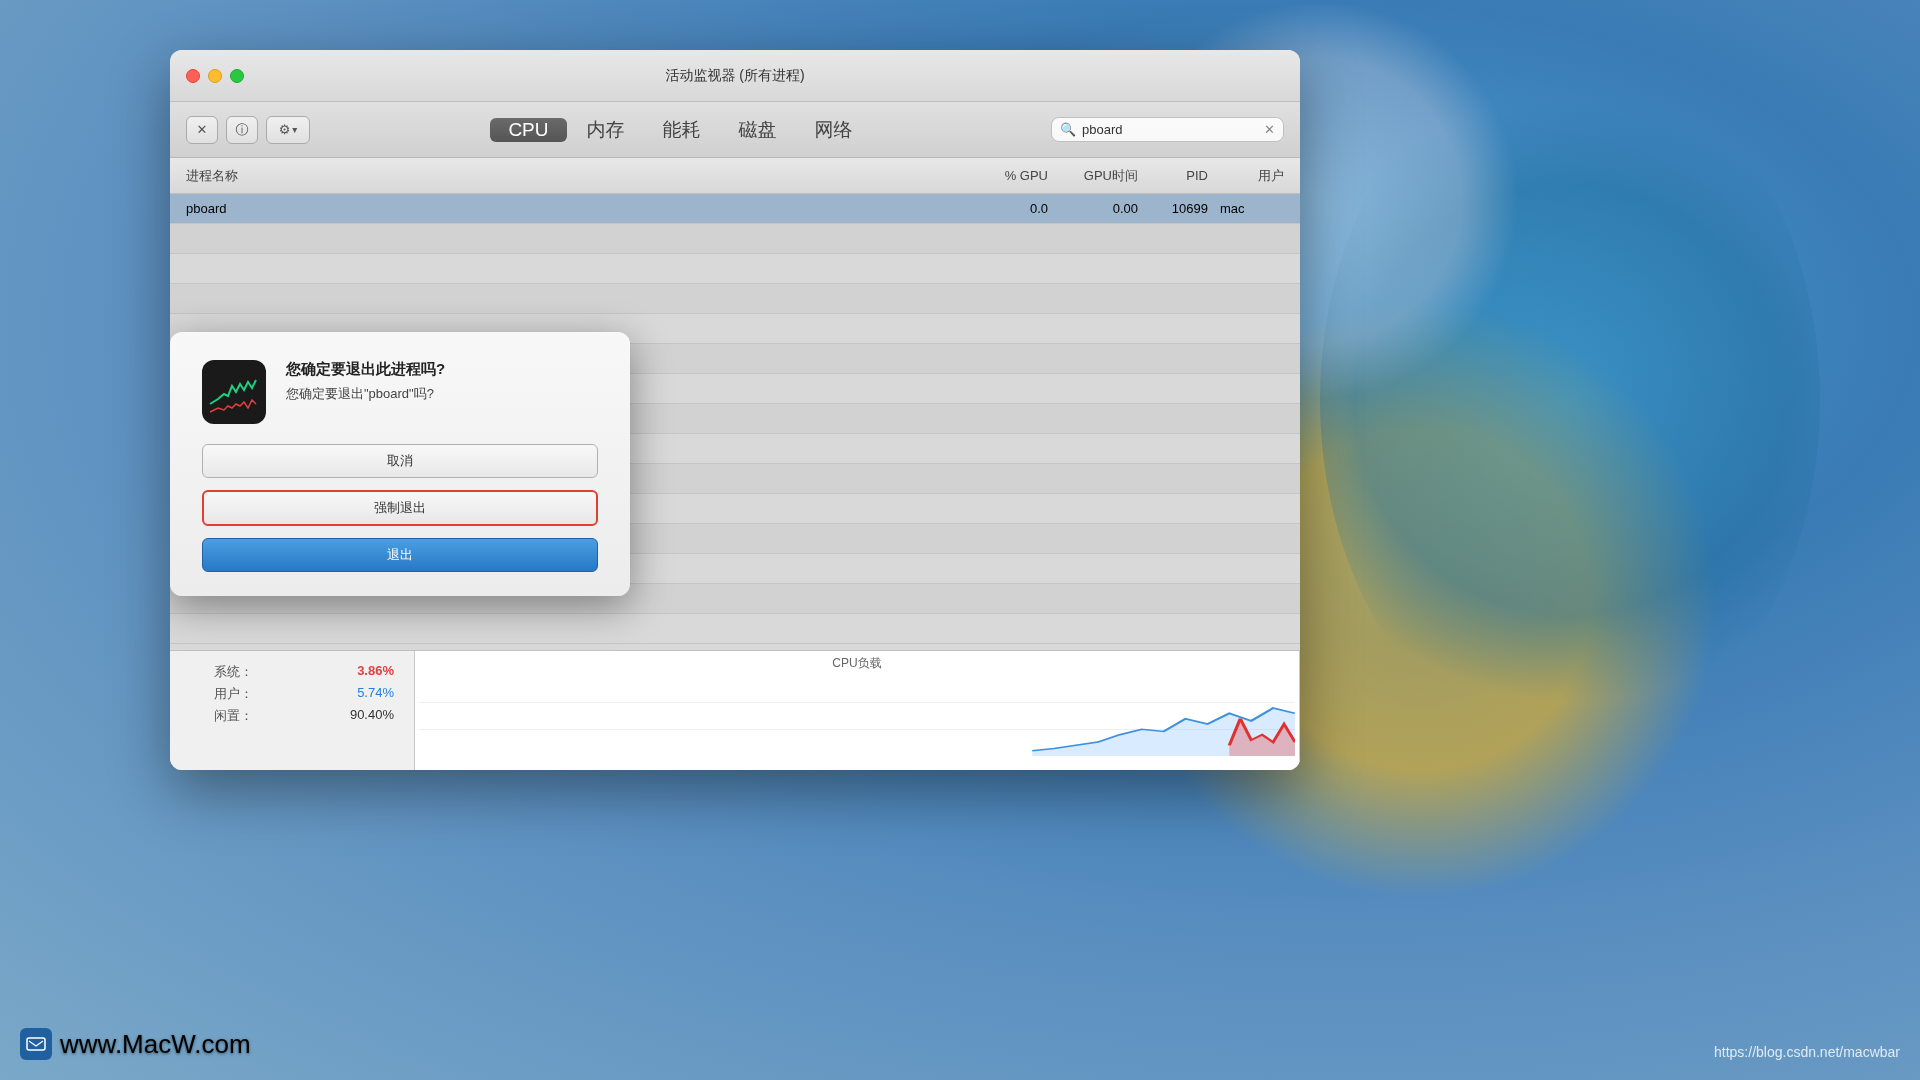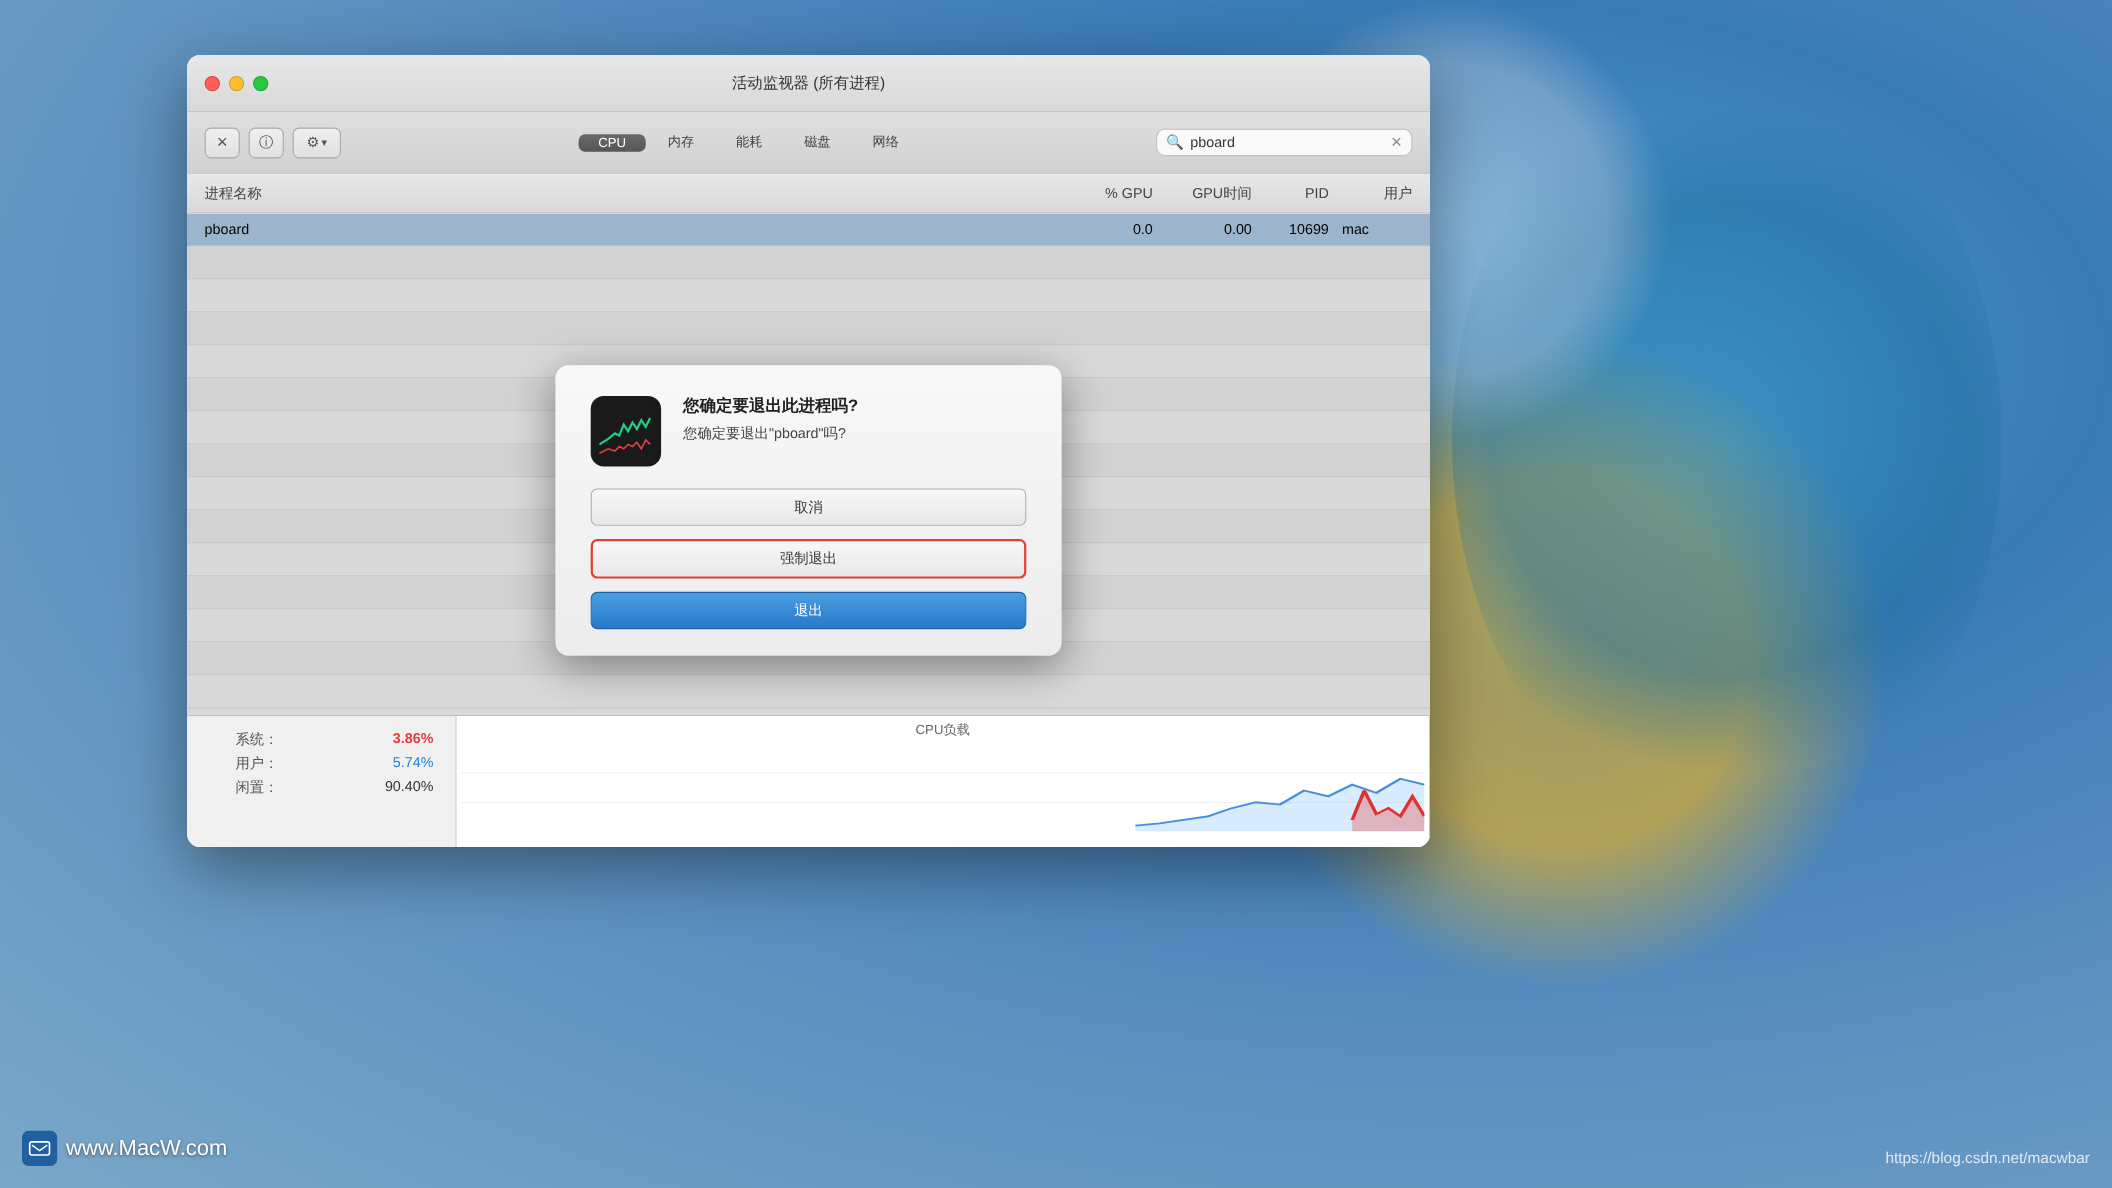--- a/index.html
+++ b/index.html
@@ -56,22 +56,22 @@
       gap: 8px;
     }
     .watermark-icon {
       width: 32px; height: 32px;
       background: #2060a0;
       border-radius: 6px;
       display: flex; align-items: center; justify-content: center;
       color: white; font-size: 14px;
     }
     .watermark-text {
-      color: #ffffff;
-      font-size: 20px;
+      color: #000000;
+      font-size: 26px;
       font-weight: 500;
       text-shadow: 0 1px 3px rgba(0,0,0,0.5);
       text-align: center;
     }
 
     
     .watermark-right {
       position: absolute;
       bottom: 20px;
       right: 20px;
@@ -160,21 +160,21 @@
       display: flex;
       align-items: center;
       justify-content: center;
       gap: 2px;
       flex: 1;
     }
 
     .tab {
       padding: 1px 18px;
       border-radius: 6px;
-      font-size: 12px;
+      font-size: 19px;
       cursor: pointer;
       color: #444;
       background: transparent;
       border: none;
     }
     .tab.active {
       background: linear-gradient(180deg, #6a6a6a 0%, #555 100%);
       color: white;
       border-radius: 6px;
     }
@@ -457,21 +457,21 @@
     <div class="table-row"></div>
     <div class="table-row"></div>
     <div class="table-row"></div>
     <div class="table-row"></div>
     <div class="table-row"></div>
     <div class="table-row"></div>
     <div class="table-row"></div>
     <div class="table-row"></div>
     <div class="table-row"></div>
 
-    <div style="position:absolute; inset:0; background: rgba(0,0,0,0.15); z-index:50; display:flex; align-items:center; justify-content:center; top:-36px; height: calc(100% + 36px + 120px);">
+    <div style="position:absolute; inset:0; background: rgba(0,0,0,0.15); z-index:50; display:flex; align-items:center; justify-content:flex-start; top:-36px; height: calc(100% + 36px + 120px);">
 
       <div class="modal-dialog">
         <div class="modal-content">
 
           <div class="modal-icon">
             <svg width="56" height="56" viewBox="0 0 56 56">
               <rect width="56" height="56" fill="#1a1a1a" rx="10"></rect>
 
               <polyline points="4,40 12,35 18,30 22,32 26,22 30,28 34,20 38,26 42,18 46,24 50,16" fill="none" stroke="#20d080" stroke-width="2"></polyline>
               <polyline points="4,48 12,44 18,46 22,42 26,44 30,40 34,42 38,38 42,44 46,36 50,40" fill="none" stroke="#e04040" stroke-width="1.5"></polyline>

